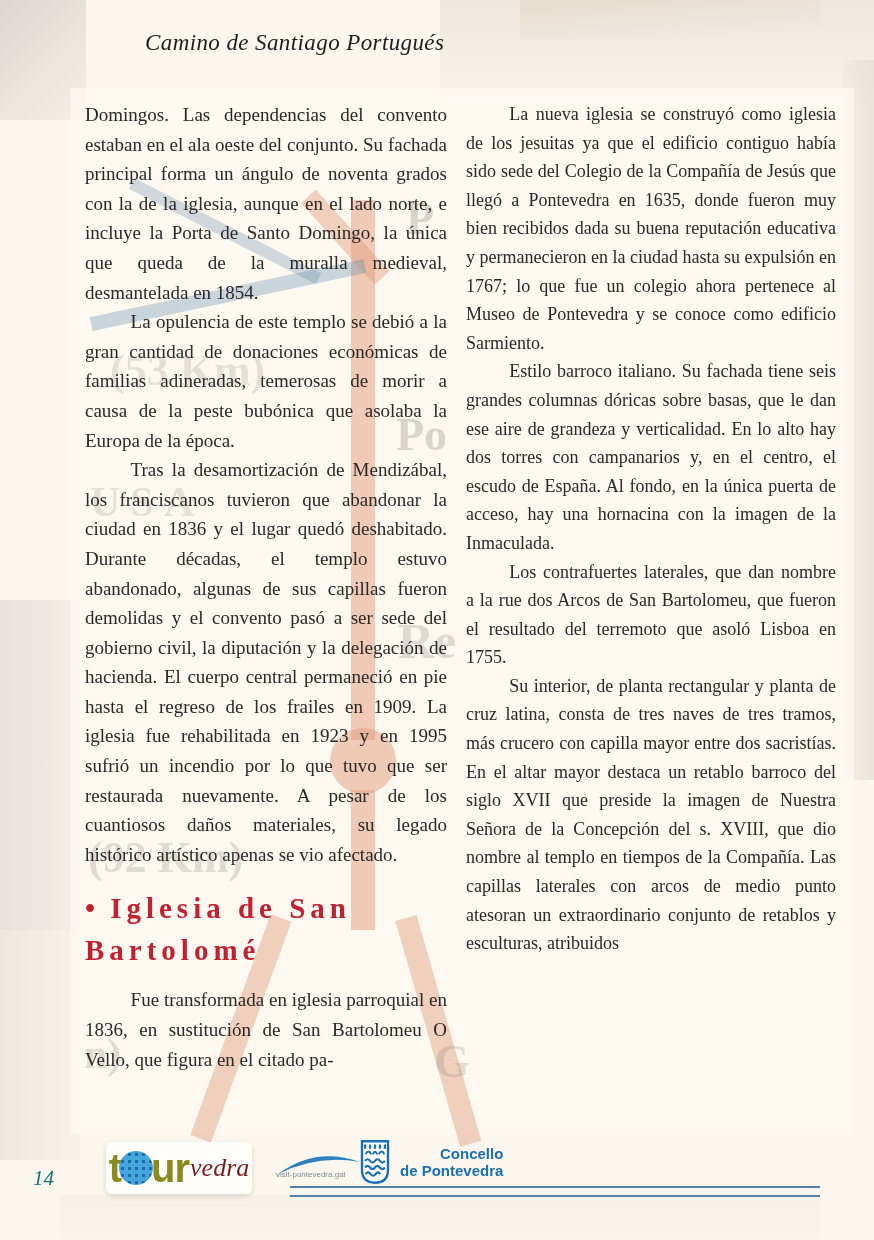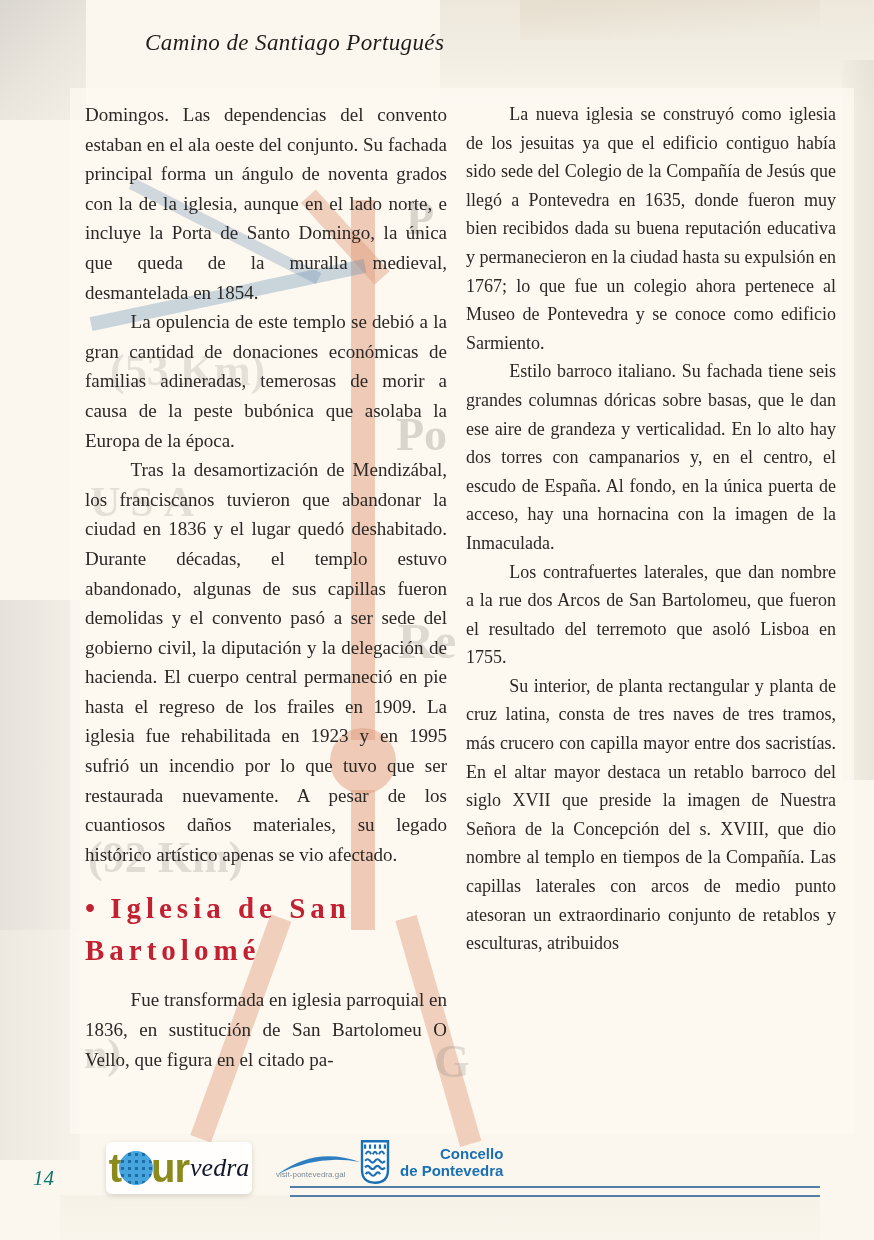--- a/index.html
+++ b/index.html
@@ -89,21 +89,21 @@
     box-shadow:0 2px 5px rgba(120,110,90,.25);
     display:flex;align-items:center;justify-content:center;
     font-family:"Liberation Sans",sans-serif;}
   .tour-word{font-weight:bold;font-size:40px;color:#8b8a1c;
     letter-spacing:-1px;line-height:1;}
   .tour-globe{display:inline-block;width:34px;height:34px;border-radius:50%;
     background-color:#45a5dc;
     background-image:radial-gradient(#1c6ca6 1.6px,rgba(0,0,0,0) 1.9px);
     background-size:7px 7px;vertical-align:-4px;margin:0 -2px;}
   .tour-suffix{font-family:"Liberation Serif",serif;font-style:italic;
-    font-size:26px;color:#0f172a;margin-left:1px;}
+    font-size:26px;color:#7f1d1d;margin-left:1px;}
 
   .visit-logo{position:absolute;left:276px;top:12px;width:86px;height:40px;}
   .visit-text{position:absolute;left:0;top:20px;width:86px;
     font-family:"Liberation Sans",sans-serif;font-size:8px;color:#7d8b99;}
 
   .concello-logo{position:absolute;left:360px;top:2px;display:flex;align-items:center;}
   .concello-text{margin-left:10px;font-family:"Liberation Sans",sans-serif;
     font-weight:bold;color:#1a6fb5;font-size:15px;line-height:17px;text-align:right;}
 
   .double-rule{position:absolute;left:290px;top:48px;width:530px;height:7px;

